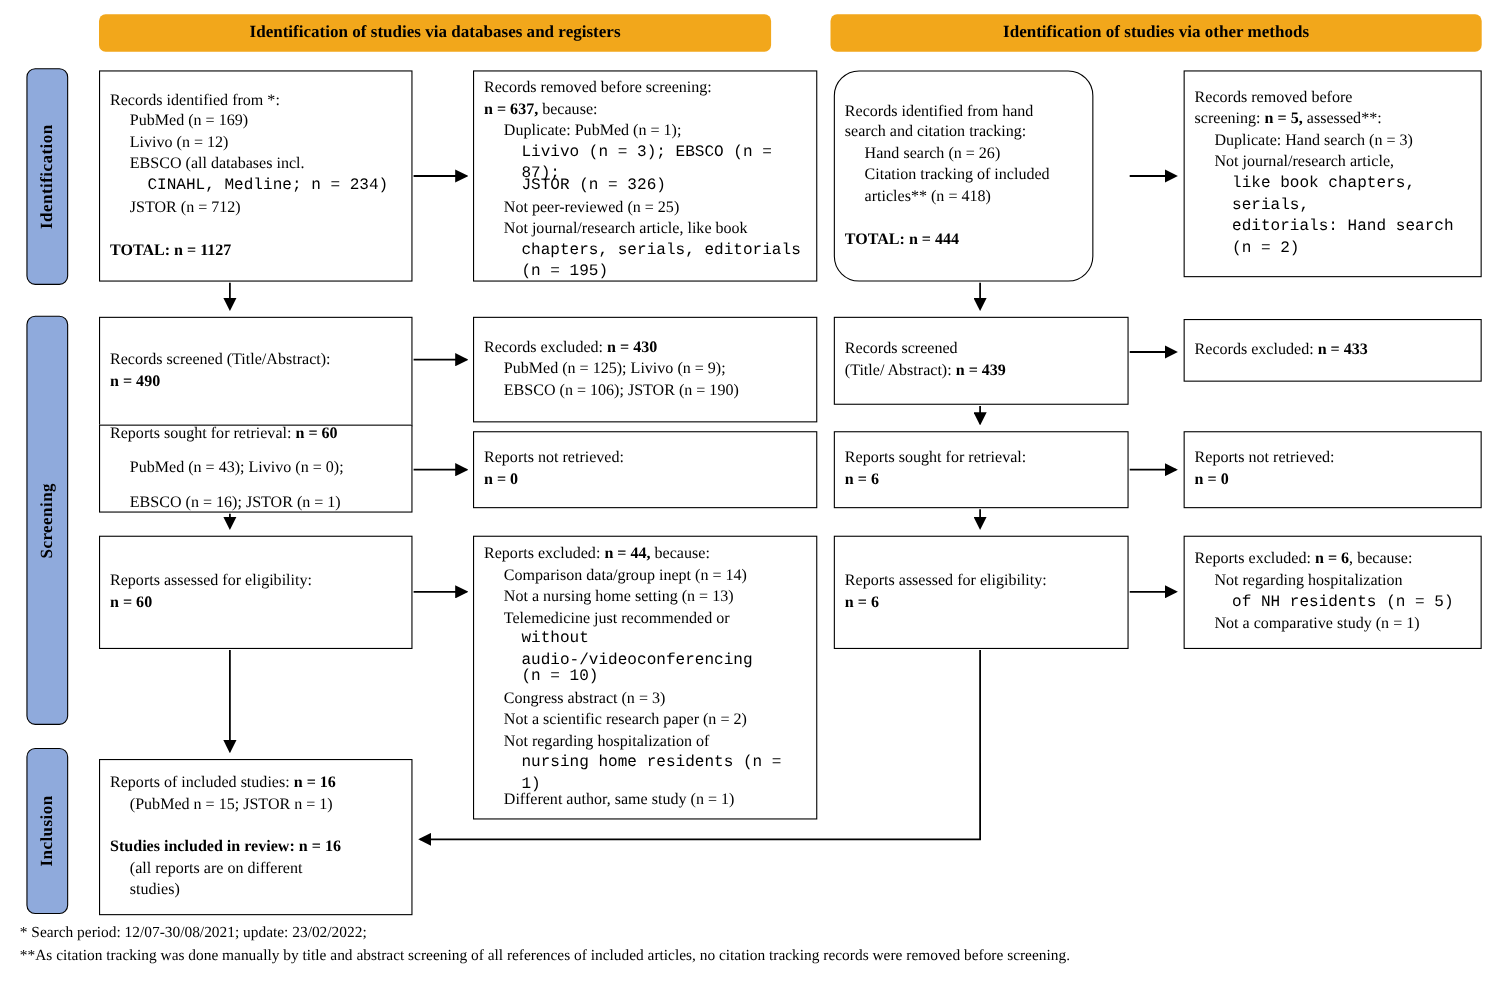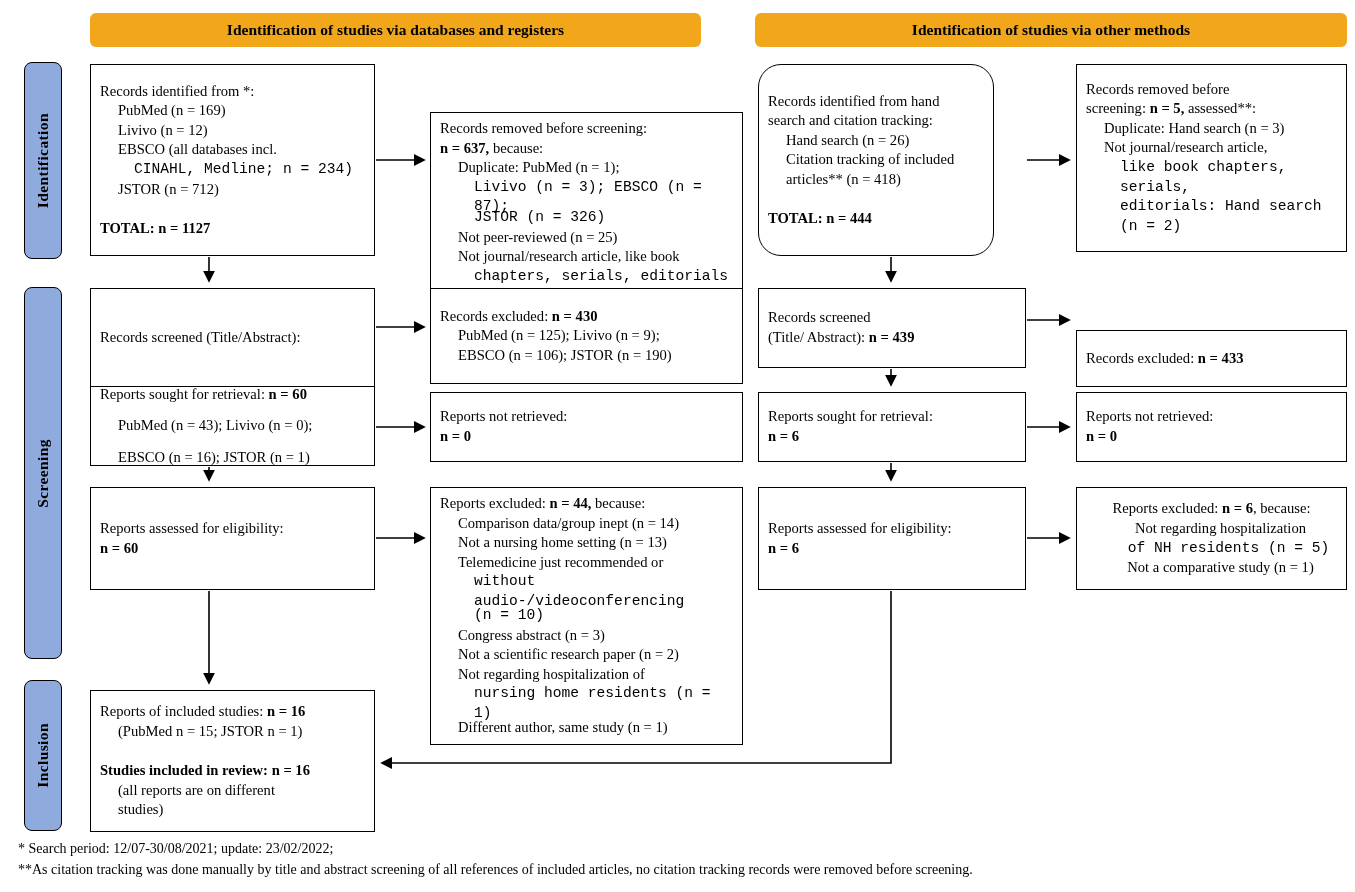--- a/index.html
+++ b/index.html
@@ -83,40 +83,41 @@
       <div class="ln ind1"><span>PubMed (n = 169)</span></div>
       <div class="ln ind1"><span>Livivo (n = 12)</span></div>
       <div class="ln ind1"><span>EBSCO (all databases incl.</span></div>
       <div class="ln ind2"><span>CINAHL, Medline; n = 234)</span></div>
       <div class="ln ind1"><span>JSTOR (n = 712)</span></div>
       <div class="ln"></div>
       <div class="ln"><b>TOTAL: n = 1127</b></div>
     </div>
   <div class="box" style="left:90px;top:288px;width:285px;height:100px;justify-content:center;">
       <div class="ln"><span>Records screened (Title/Abstract):</span></div>
+      <div class="ln"><b>n = 490</b></div>
     </div>
   <div class="box" style="left:90px;top:386px;width:285px;height:80px;gap:12px;">
       <div class="ln"><span>Reports sought for retrieval: </span><b>n = 60</b></div>
       <div class="ln ind1"><span>PubMed (n = 43); Livivo (n = 0);</span></div>
       <div class="ln ind1"><span>EBSCO (n = 16); JSTOR (n = 1)</span></div>
     </div>
   <div class="box" style="left:90px;top:487px;width:285px;height:103px;">
       <div class="ln"><span>Reports assessed for eligibility:</span></div>
       <div class="ln"><b>n = 60</b></div>
     </div>
   <div class="box" style="left:90px;top:690px;width:285px;height:142px;">
       <div class="ln"><span>Reports of included studies: </span><b>n = 16</b></div>
       <div class="ln ind1"><span>(PubMed n = 15; JSTOR n = 1)</span></div>
       <div class="ln"></div>
       <div class="ln"><b>Studies included in review: n = 16</b></div>
       <div class="ln ind1"><span>(all reports are on different</span></div>
       <div class="ln ind1"><span>studies)</span></div>
     </div>
 
-  <div class="box" style="left:430px;top:64px;width:313px;height:192px;margin-top:48px;">
+  <div class="box" style="left:430px;top:64px;width:313px;height:192px;">
       <div class="ln"><span>Records removed before screening:</span></div>
       <div class="ln"><b>n = 637,</b><span> because:</span></div>
       <div class="ln ind1"><span>Duplicate: PubMed (n = 1);</span></div>
       <div class="ln ind2"><span>Livivo (n = 3); EBSCO (n = 87);</span></div>
       <div class="ln ind2"><span>JSTOR (n = 326)</span></div>
       <div class="ln ind1"><span>Not peer-reviewed (n = 25)</span></div>
       <div class="ln ind1"><span>Not journal/research article, like book</span></div>
       <div class="ln ind2"><span>chapters, serials, editorials (n = 195)</span></div>
     </div>
   <div class="box" style="left:430px;top:288px;width:313px;height:96px;">
@@ -166,28 +167,28 @@
 
   <div class="box" style="left:1076px;top:64px;width:271px;height:188px;">
       <div class="ln"><span>Records removed before</span></div>
       <div class="ln"><span>screening: </span><b>n = 5,</b><span> assessed**:</span></div>
       <div class="ln ind1"><span>Duplicate: Hand search (n = 3)</span></div>
       <div class="ln ind1"><span>Not journal/research article,</span></div>
       <div class="ln ind2"><span>like book chapters, serials,</span></div>
       <div class="ln ind2"><span>editorials: Hand search</span></div>
       <div class="ln ind2"><span>(n = 2)</span></div>
     </div>
-  <div class="box" style="left:1076px;top:290px;width:271px;height:57px;margin-top:40px;">
+  <div class="box" style="left:1076px;top:290px;width:271px;height:57px;">
       <div class="ln"><span>Records excluded: </span><b>n = 433</b></div>
     </div>
   <div class="box" style="left:1076px;top:392px;width:271px;height:70px;">
       <div class="ln"><span>Reports not retrieved:</span></div>
       <div class="ln"><b>n = 0</b></div>
     </div>
-  <div class="box" style="left:1076px;top:487px;width:271px;height:103px;align-items:center;">
+  <div class="box" style="left:1076px;top:487px;width:271px;height:103px;">
       <div class="ln"><span>Reports excluded: </span><b>n = 6</b><span>, because:</span></div>
       <div class="ln ind1"><span>Not regarding hospitalization</span></div>
       <div class="ln ind2"><span>of NH residents (n = 5)</span></div>
       <div class="ln ind1"><span>Not a comparative study (n = 1)</span></div>
     </div>
 
   <div class="footnotes">
     <div>* Search period: 12/07-30/08/2021; update: 23/02/2022;</div>
     <div>**As citation tracking was done manually by title and abstract screening of all references of included articles, no citation tracking records were removed before screening.</div>
   </div>

